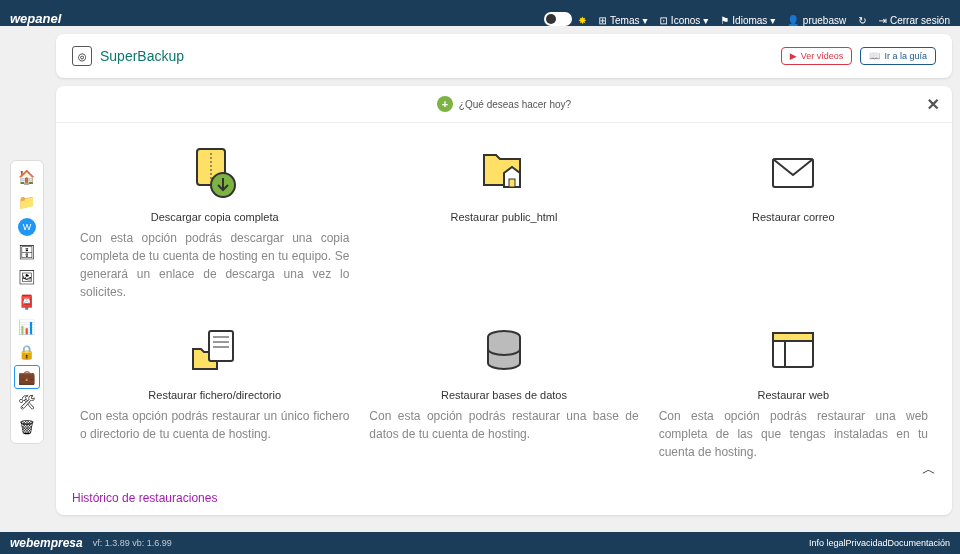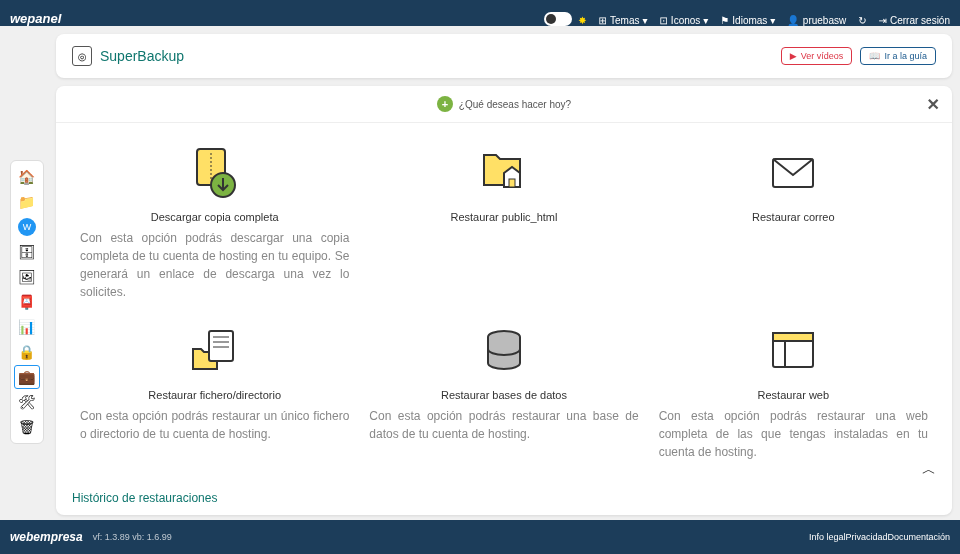--- a/index.html
+++ b/index.html
@@ -20,26 +20,26 @@
 .btn.blue{border-color:#1c5a8e;color:#1c5a8e}
 .maincard{padding:0;position:relative}
 .prompt{display:flex;align-items:center;justify-content:center;padding:10px;font-size:10px;color:#555;border-bottom:1px solid #eee;position:relative}
 .prompt .plus{width:16px;height:16px;background:#7cb342;border-radius:50%;display:flex;align-items:center;justify-content:center;color:#fff;margin-right:6px;font-size:11px;font-weight:bold}
 .closex{position:absolute;right:12px;font-size:16px;font-weight:bold;cursor:pointer}
 .grid{display:grid;grid-template-columns:1fr 1fr 1fr;gap:20px;padding:20px 24px}
 .gitem{text-align:center}
 .gicon{height:60px;display:flex;align-items:center;justify-content:center;margin-bottom:8px}
 .gtitle{font-size:11px;color:#333;margin-bottom:6px}
 .gdesc{font-size:12px;color:#888;line-height:1.5;text-align:justify}
-.histtitle{padding:10px 16px;font-size:12px;color:#0f766e}
+.histtitle{padding:10px 16px;font-size:12px;color:#a21caf}
 .chevup{position:absolute;right:16px;bottom:36px;font-size:14px;cursor:pointer;color:#333}
 .sidebar{position:absolute;left:10px;top:160px;background:#fff;border:1px solid #ddd;border-radius:6px;width:34px;padding:4px 0;display:flex;flex-direction:column;align-items:center;gap:1px}
 .sideicon{width:26px;height:24px;display:flex;align-items:center;justify-content:center;cursor:pointer;font-size:14px}
 .sideicon.highlight{border:1.5px solid #2196f3;border-radius:3px}
-.footer{position:absolute;bottom:0;left:0;right:0;background:#1c3d5a;height:34px;display:flex;align-items:center;padding:0 10px;color:#fff;font-size:9px}
+.footer{position:absolute;bottom:0;left:0;right:0;background:#1c3d5a;height:22px;display:flex;align-items:center;padding:0 10px;color:#fff;font-size:9px}
 .footbrand{font-weight:bold;font-style:italic;font-size:12px;margin-right:10px}
 .footver{opacity:0.7}
 .footspacer{flex:1}
 .footlink{margin-left:0;cursor:pointer}
 svg{display:block}
 </style>
 </head>
 <body>
 
 <div class="topbar">

